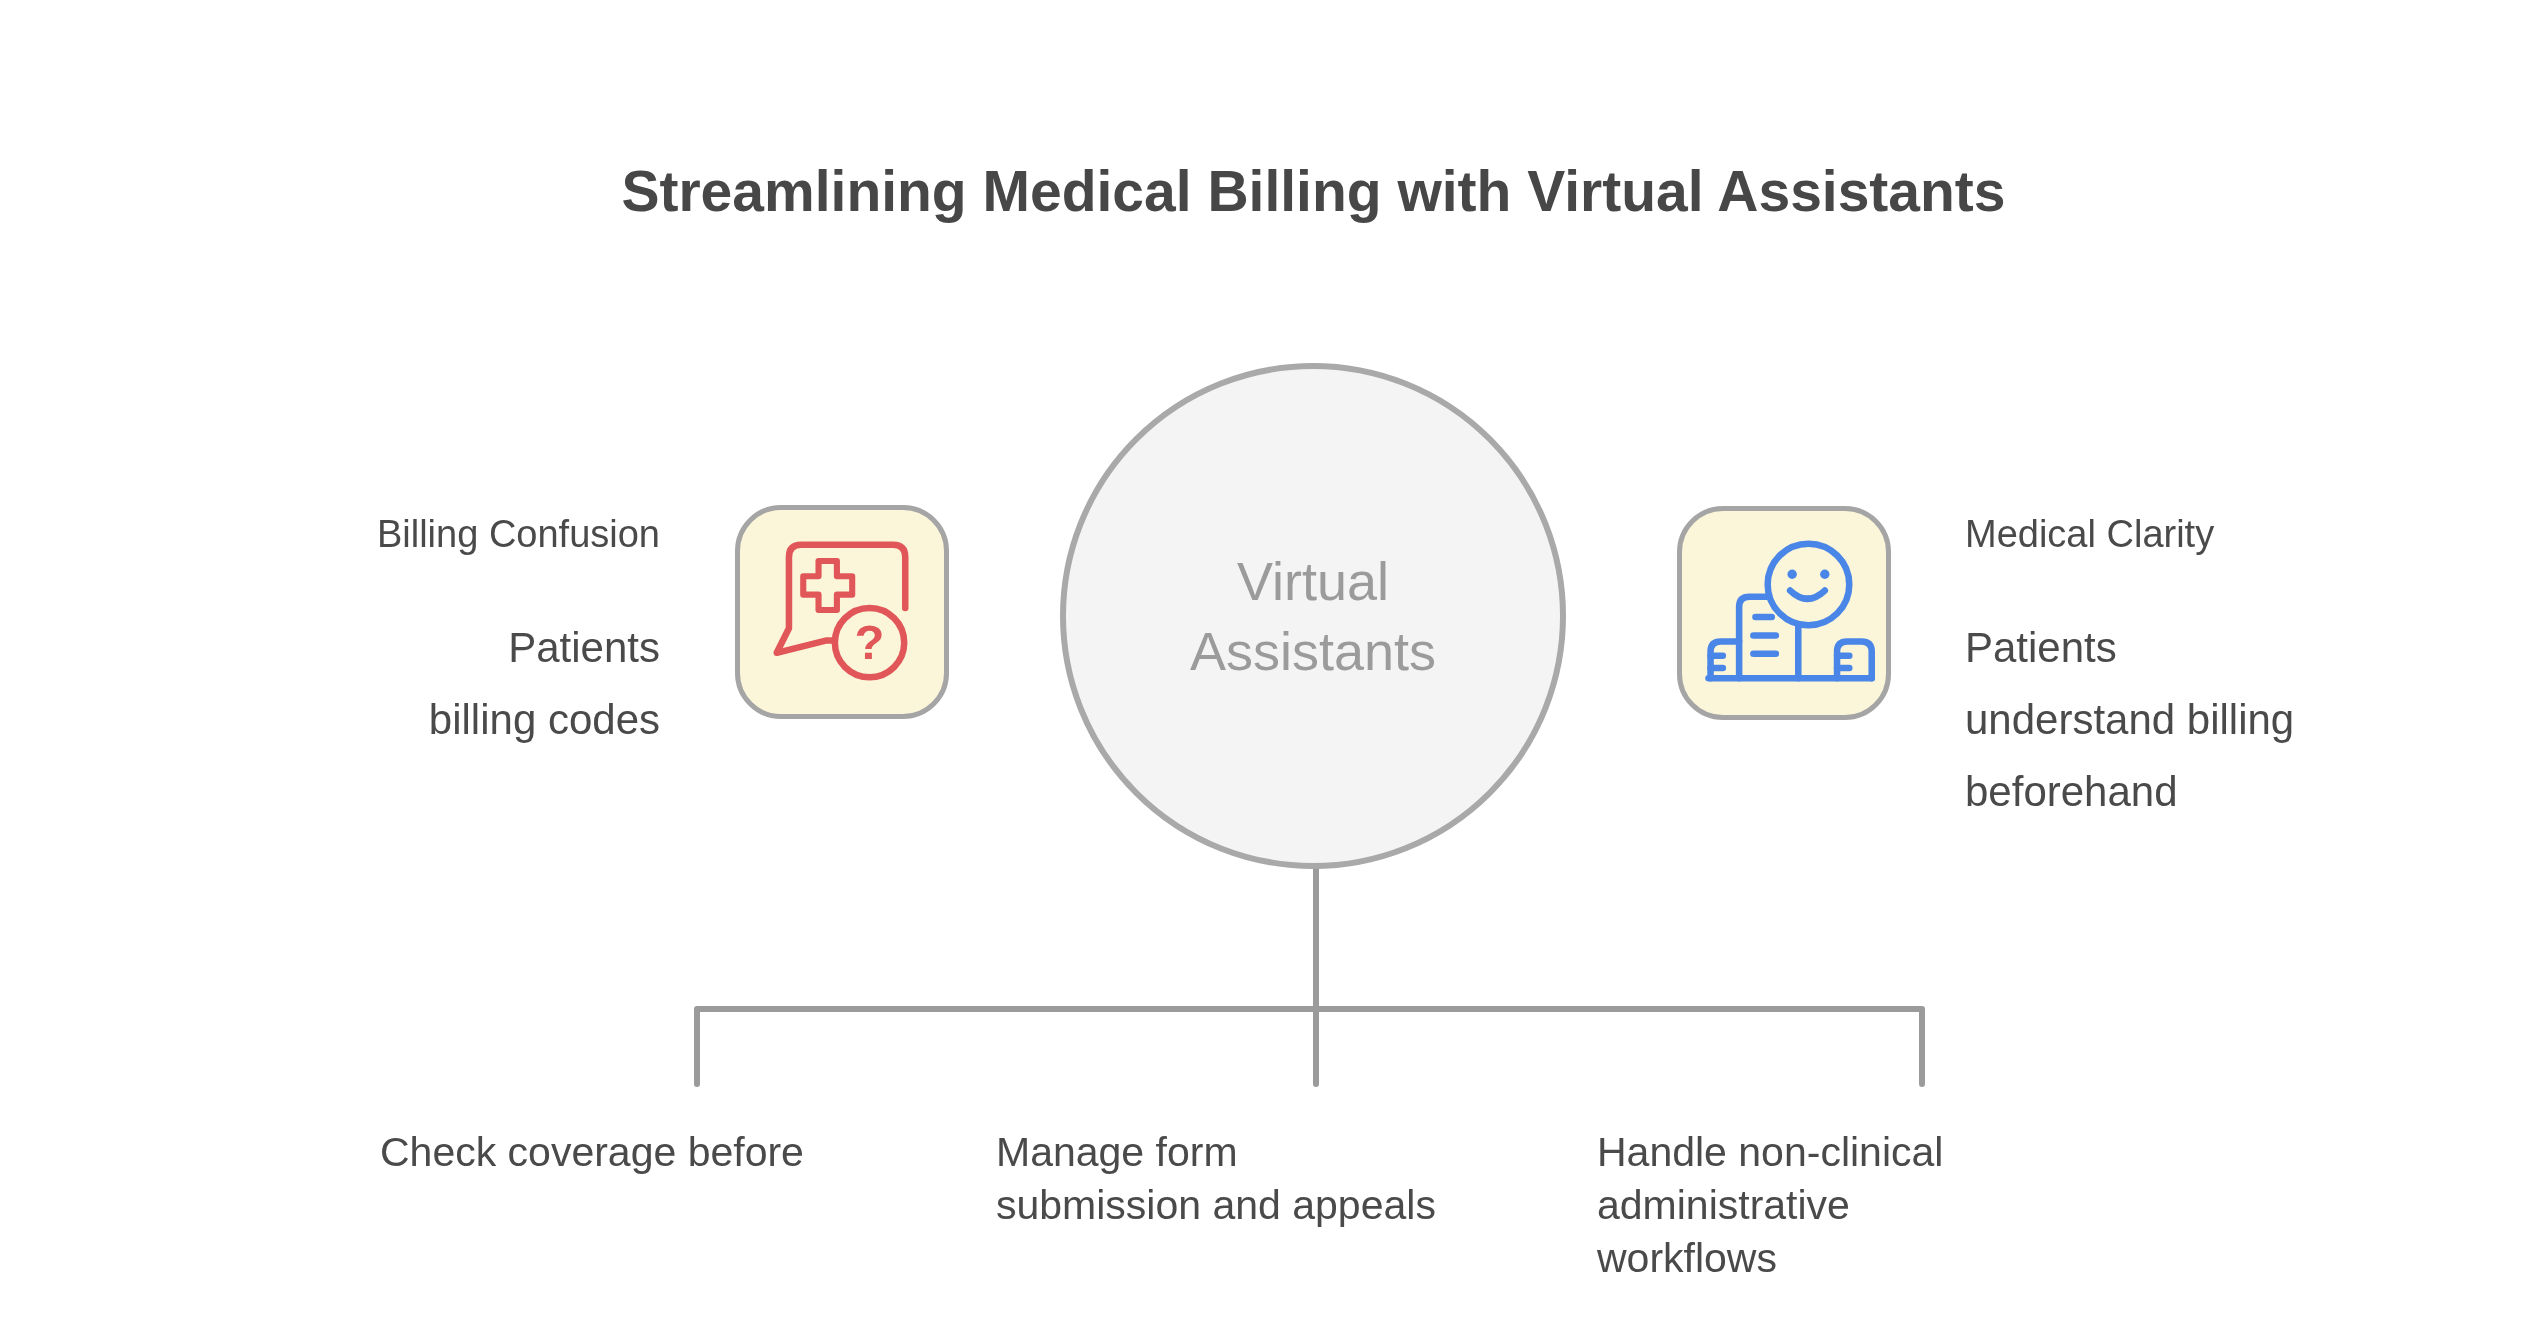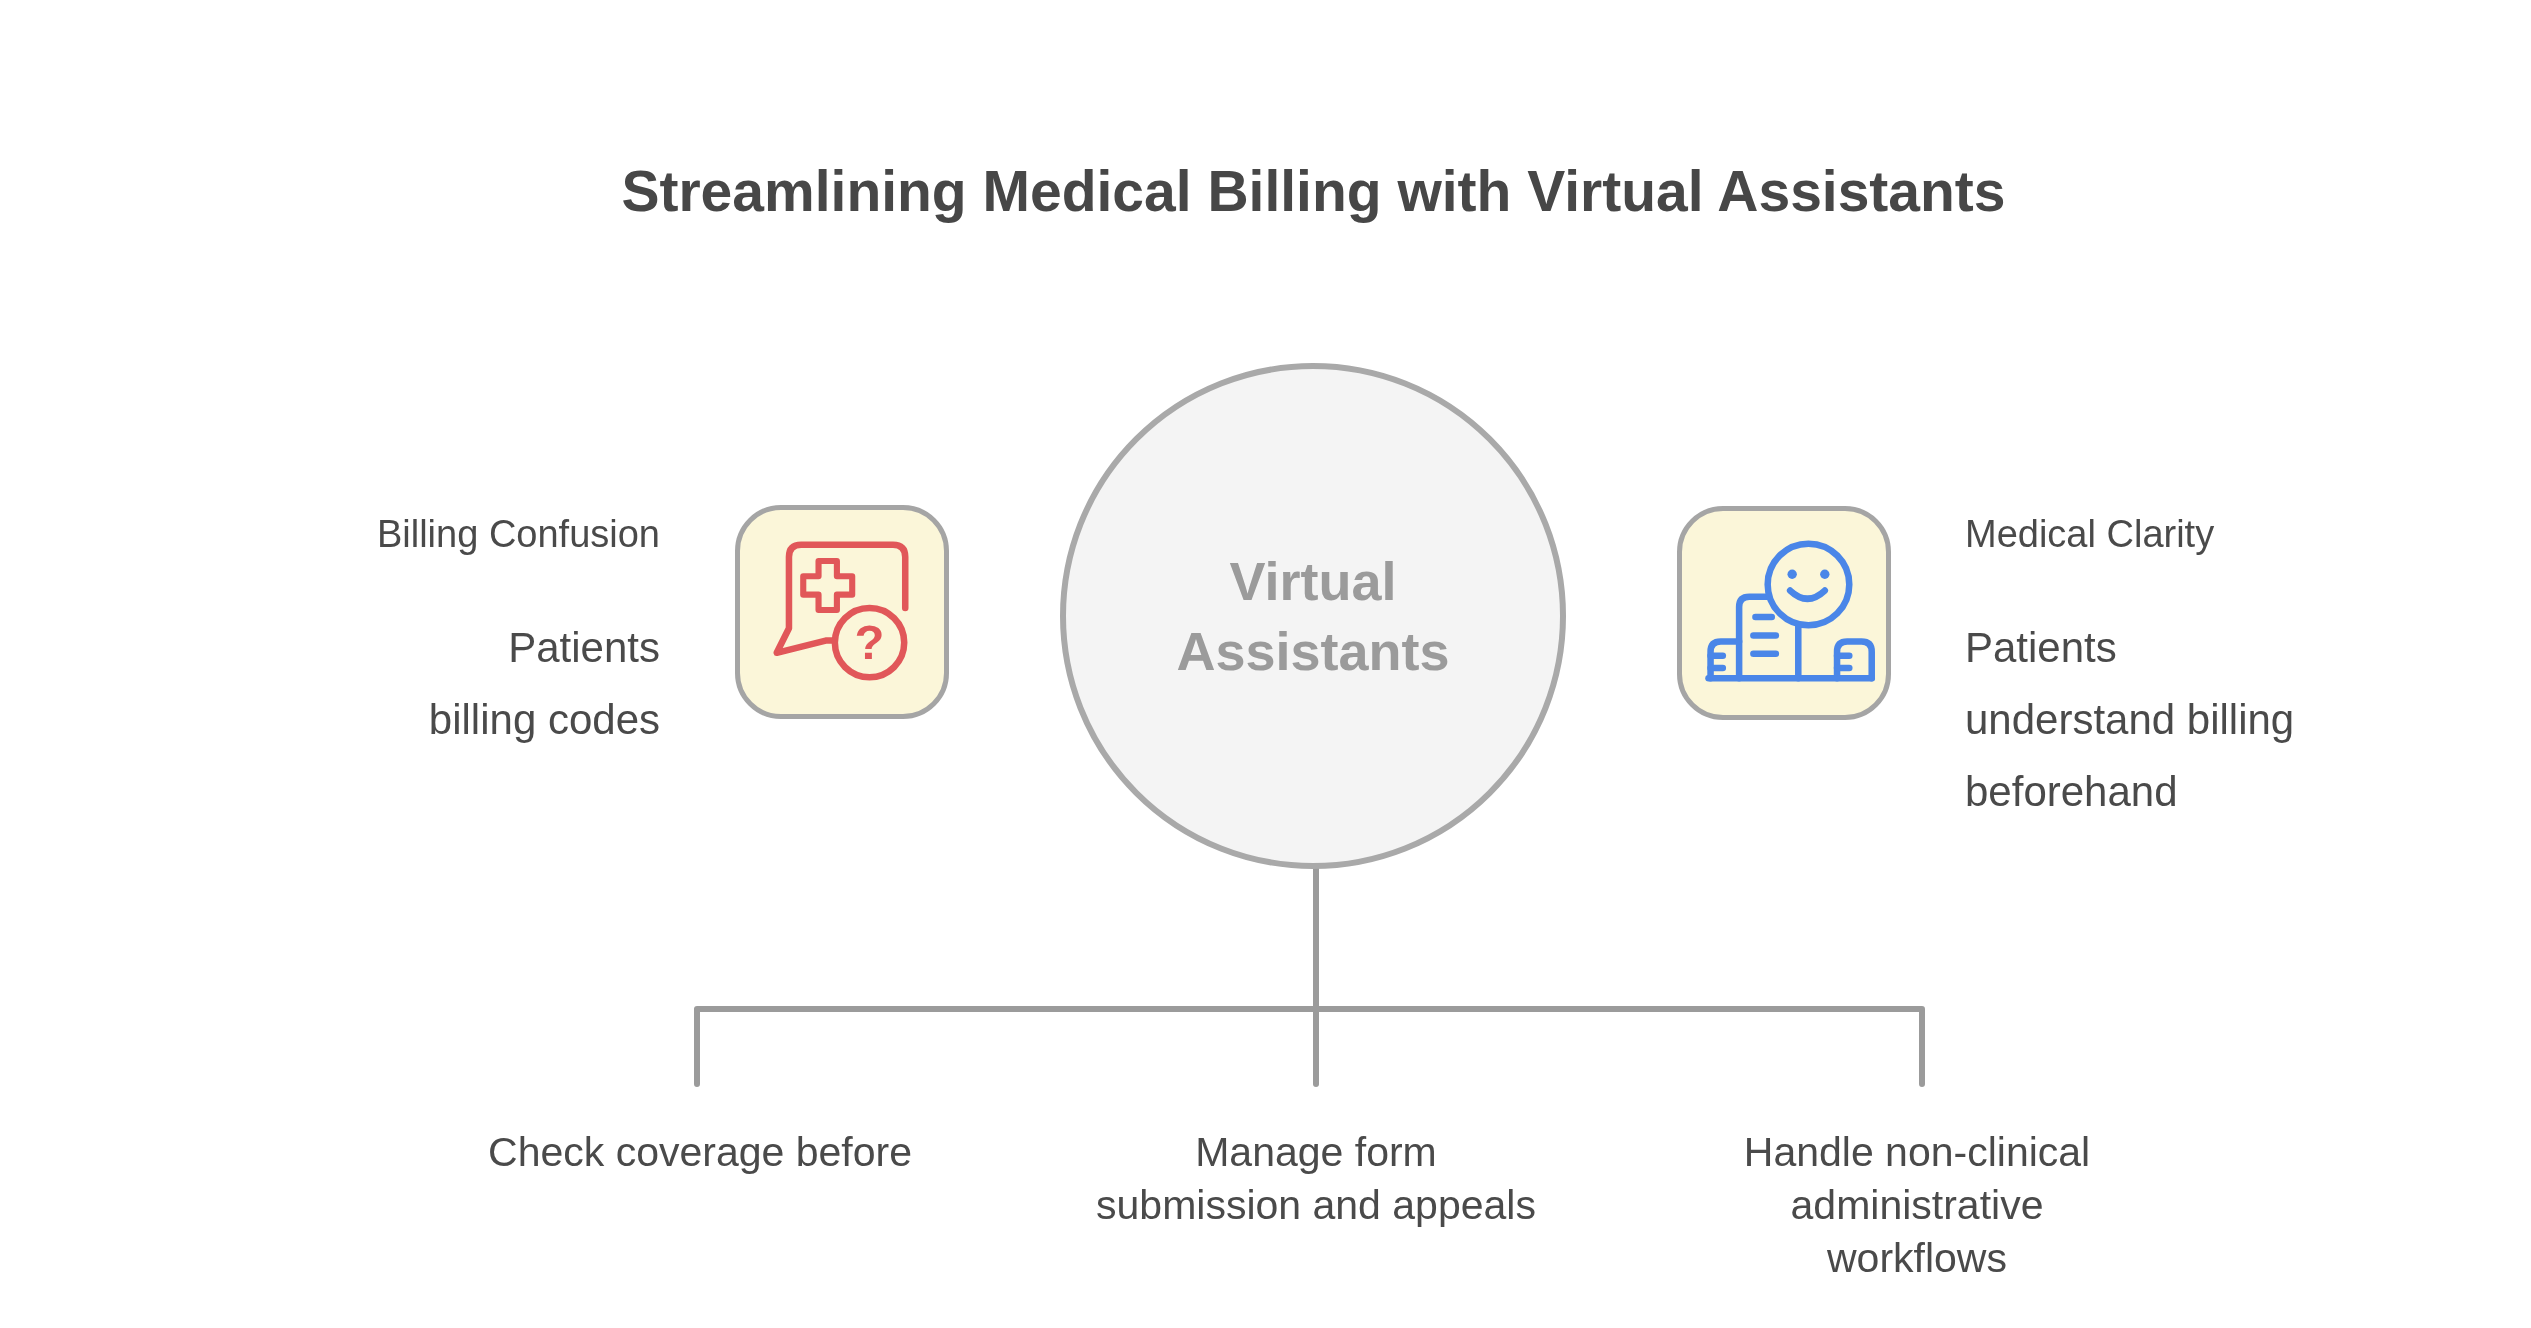--- a/index.html
+++ b/index.html
@@ -42,21 +42,21 @@
     box-sizing: border-box;
     display: flex;
     flex-direction: column;
     align-items: center;
     justify-content: center;
   }
   .center-circle .node-line {
     display: block;
     font-size: 54px;
     line-height: 70px;
-    font-weight: bold;
+    font-weight: normal;
     color: #9b9b9b;
     text-align: center;
   }
 
   .icon-box {
     position: absolute;
     width: 214px;
     height: 214px;
     background: #fbf6d9;
     border: 5px solid #a5a5a5;
@@ -71,21 +71,20 @@
   .side-text .heading { font-size: 38px; line-height: 72px; }
   .side-text .body { margin-top: 42px; font-size: 42px; line-height: 72px; }
   .side-text .body span { display: block; }
   .left-text  { right: 1903px; top: 498px; text-align: right; }
   .right-text { left: 1933px;  top: 498px; text-align: left; }
 
   .task-label {
     position: absolute;
     top: 1126px;
     width: 640px;
-    text-align: center;
     font-size: 41px;
     line-height: 53px;
     color: #4a4a4a;
   }
   .task-label span { display: block; }
   #task-1 { left: 348px; }
   #task-2 { left: 964px; }
   #task-3 { left: 1565px; }
 </style>
 </head>

